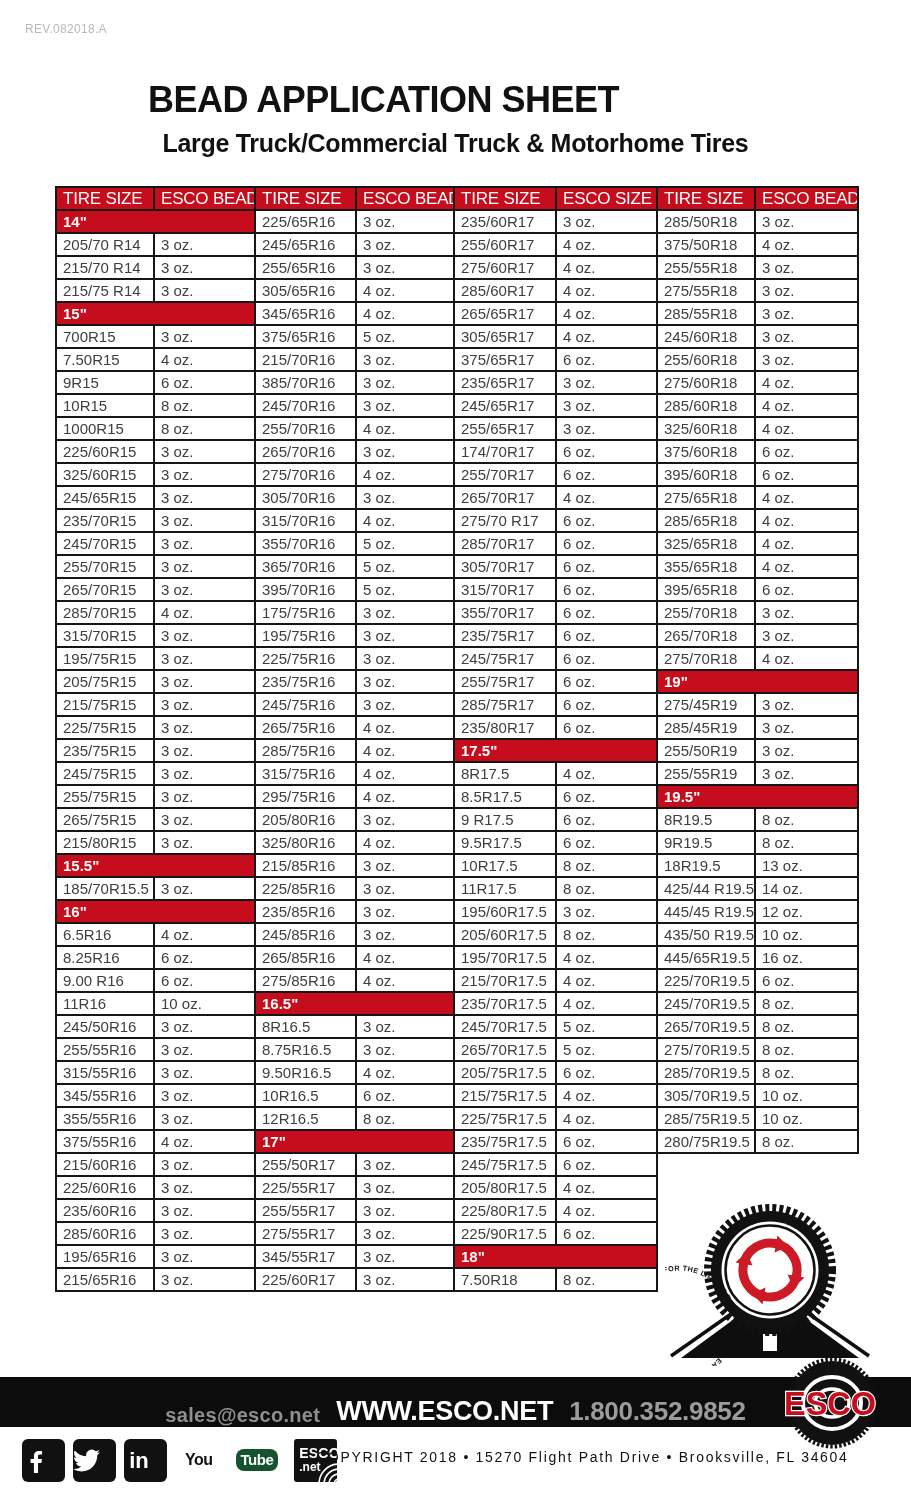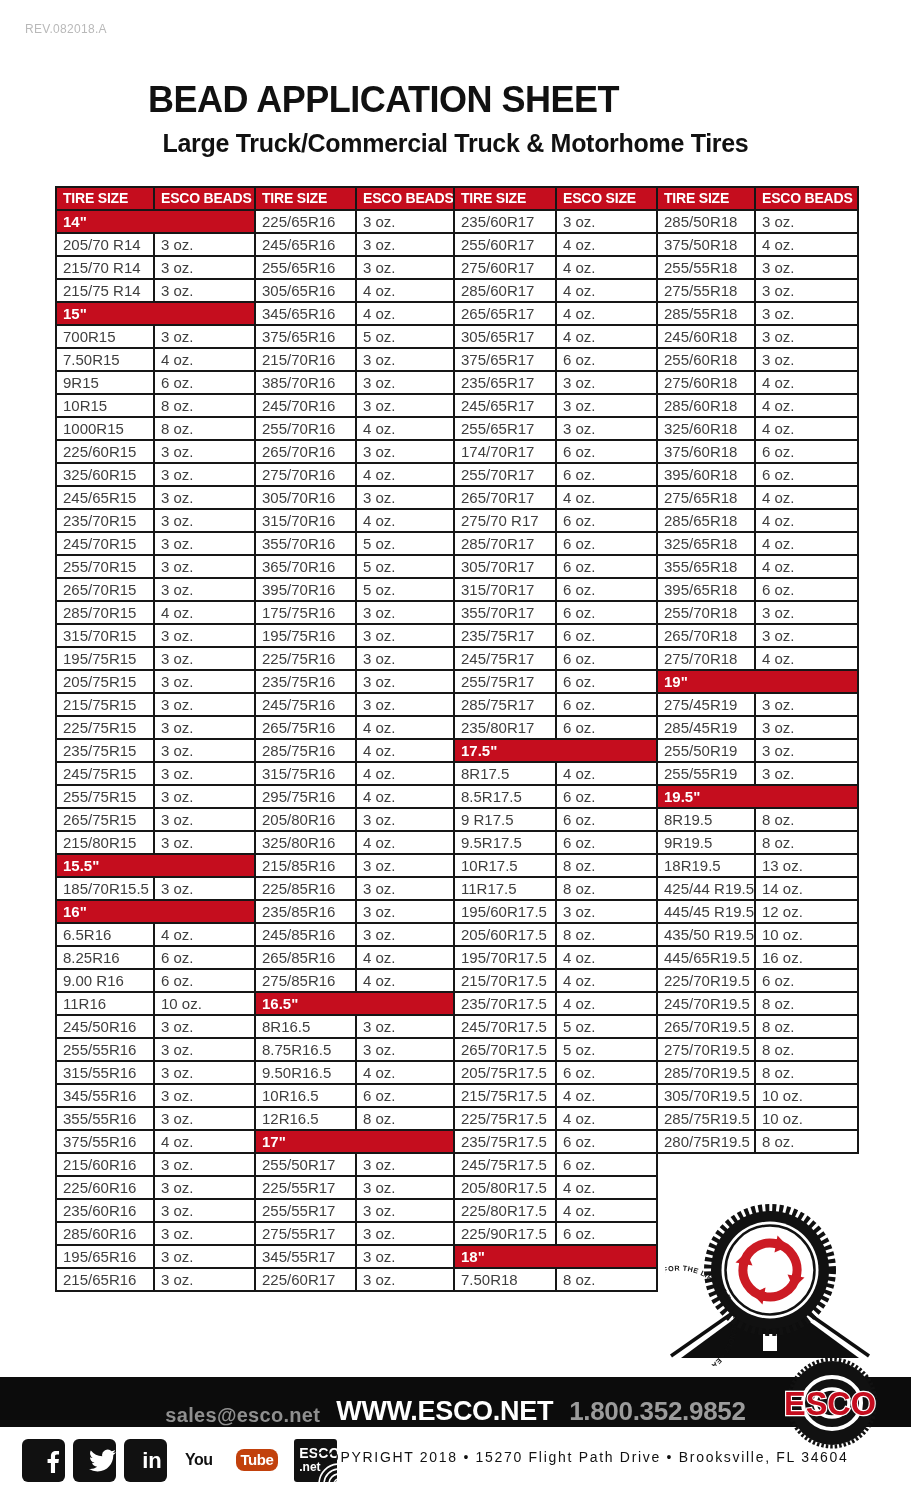--- a/index.html
+++ b/index.html
@@ -31,21 +31,21 @@
   }
   table.bead th, table.bead td{
     border:2px solid var(--border);
     height:21.1px;line-height:21px;
     padding:0 0 0 6px;
     font-size:15px;color:var(--txt);
     text-align:left;white-space:nowrap;overflow:hidden;
   }
   table.bead th{
     background:var(--red);color:#fff;
-    font-size:14px;font-weight:700;letter-spacing:-.2px;height:19px;
+    font-size:17px;font-weight:400;letter-spacing:-.2px;height:19px;
   }
   table.bead td.section{
     background:var(--red);color:#fff;font-weight:700;font-size:15px;
   }
   table.bead td.empty{border:none;background:transparent;}
   
   .footer-bar{
     position:absolute;left:0;top:1377px;width:911px;height:50px;
     background:#0c0c0c;display:flex;align-items:flex-end;justify-content:center;
     gap:16px;
@@ -54,26 +54,26 @@
   .footer-web{color:#fff;font-weight:700;font-size:27px;letter-spacing:-.3px;}
   .footer-phone{color:#9b9b9b;font-weight:700;font-size:26px;letter-spacing:-.3px;}
   .esco-logo{position:absolute;left:778px;top:1354px;width:104px;height:100px;}
   .badge-art{position:absolute;left:665px;top:1198px;width:210px;height:168px;}
   .social-row{
     position:absolute;left:22px;top:1438px;height:44px;
     display:flex;align-items:center;gap:8px;
   }
   .sq{
     width:43px;height:43px;background:#111;border-radius:6px;
-    display:flex;align-items:center;justify-content:flex-end;flex:0 0 auto;
+    display:flex;align-items:center;justify-content:flex-start;flex:0 0 auto;
   }
   .yt{display:flex;align-items:center;margin-left:10px;gap:22px;}
   .yt-you{color:#111;font-weight:700;font-size:16px;letter-spacing:-.5px;margin-right:1px;}
   .yt-tube{
-    background:#c2410c;color:#fff;font-weight:700;font-size:15px;
+    background:#14532d;color:#fff;font-weight:700;font-size:15px;
     border-radius:8px;padding:2px 5px 3px;letter-spacing:-.5px;
   }
   .esconet{
     width:43px;height:43px;background:#111;border-radius:3px;margin-left:8px;
     position:relative;color:#fff;overflow:hidden;flex:0 0 auto;
   }
   .esconet .l1{position:absolute;left:5px;top:6px;font-weight:700;font-size:14px;letter-spacing:.2px;}
   .esconet .l2{position:absolute;left:5px;top:21px;font-weight:700;font-size:12px;}
   .esconet svg{position:absolute;right:-2px;bottom:-2px;}
   .copyright{

